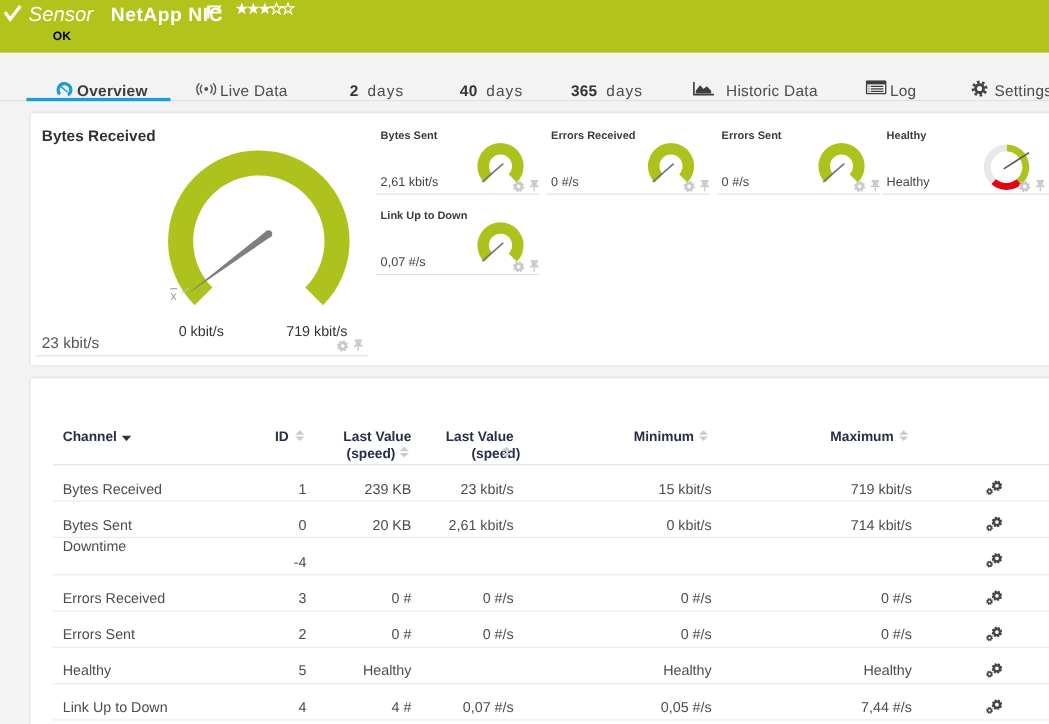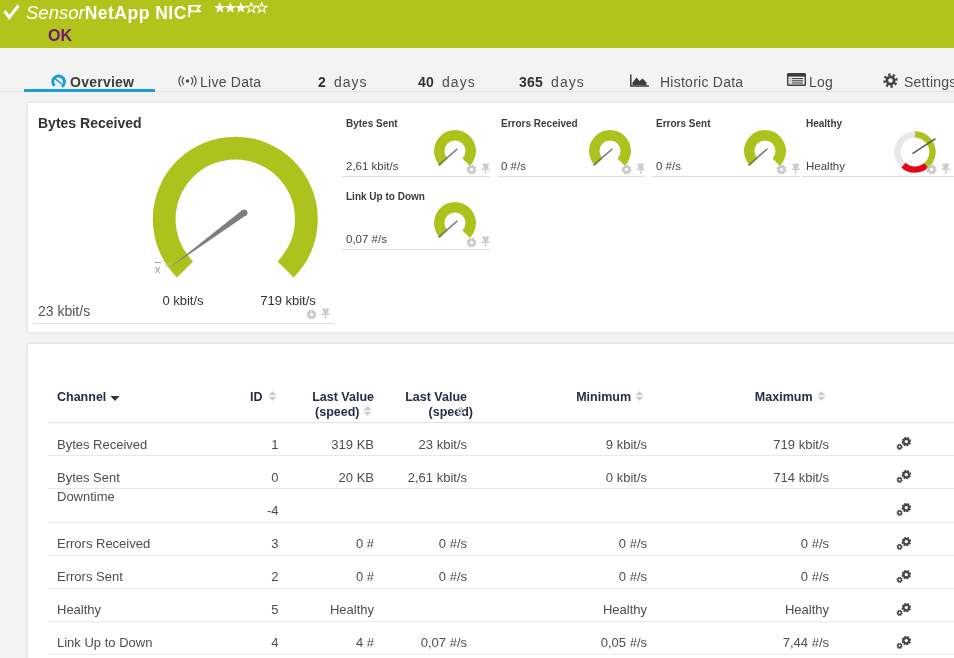--- a/index.html
+++ b/index.html
@@ -1,22 +1,22 @@
 <!DOCTYPE html>
 <html><head>
 <meta charset="utf-8">
 <style>
 * { margin:0; padding:0; box-sizing:border-box; }
 html,body { width:954px; height:658px; background:#f3f3f3; font-family:"Liberation Sans", sans-serif; overflow:hidden; }
 .abs { position:absolute; }
 #header { position:absolute; left:0; top:0; width:954px; height:48px; background:#b2c31c; }
 #titleline { position:absolute; left:26px; top:2px; font-size:18.5px; line-height:22px; color:#fff; white-space:nowrap; }
 #titleline .sensor { font-style:italic; font-weight:400; }
-#titleline .name { font-weight:700; margin-left:0; font-size:17.5px; letter-spacing:0.5px; }
-#ok { position:absolute; left:48px; top:27px; font-size:16px; font-weight:700; color:#701a75;text-align:center; }
+#titleline .name { font-weight:700; margin-left:16px; font-size:17.5px; letter-spacing:0.5px; }
+#ok { position:absolute; left:48px; top:27px; font-size:11px; font-weight:700; color:#000000;text-align:center; }
 #tabs { position:absolute; left:0; top:48px; width:954px; height:44px; background:#f3f3f3; border-bottom:1px solid #e2e2e2; }
 .tab { position:absolute; top:27px; font-size:14px; color:#4d4d4d; white-space:nowrap; line-height:14px; letter-spacing:0.25px; }
 .tab .d { margin-left:8px; letter-spacing:1px; }
 .tab b { font-weight:700; color:#333; }
 .tab .lt { color:#4c4c4c; }
 #uline { position:absolute; left:24px; top:41px; width:131px; height:3px; background:#1d9cd8; }
 .panel { position:absolute; background:#fff; box-shadow:0 0 3px rgba(0,0,0,0.13); }
 .tiletitle { position:absolute; font-size:14px; font-weight:700; color:#333; line-height:14px; }
 .minilabel { position:absolute; font-size:10px; font-weight:700; color:#3b3b3b; white-space:nowrap; line-height:10px; }
 .minival { position:absolute; font-size:11.5px; font-weight:400; color:#444; white-space:nowrap; line-height:12px; }
@@ -222,23 +222,23 @@
     <path d="M4.5 9.8 L8.7 5.8 H0.3 Z" fill="#cbcbcb"></path>
   </svg>
 <div class="th" style="right:141.5px;top:390px">Maximum</div>
 <svg class="abs" style="left:817px;top:391px" width="9" height="10" viewBox="0 0 9 10">
     <path d="M4.5 0.2 L8.7 4.2 H0.3 Z" fill="#cbcbcb"></path>
     <path d="M4.5 9.8 L8.7 5.8 H0.3 Z" fill="#cbcbcb"></path>
   </svg>
 <div class="rowline" style="left:48px;top:422px;width:906px;background:#e2e2e2"></div>
 <div class="td" style="left:57px;top:437.7px">Bytes Received</div>
 <div class="td" style="right:675.5px;top:437.7px">1</div>
-<div class="td" style="right:580px;top:437.7px">319 KB</div>
+<div class="td" style="right:580px;top:437.7px">239 KB</div>
 <div class="td" style="right:487px;top:437.7px">23 kbit/s</div>
-<div class="td" style="right:307px;top:437.7px">9 kbit/s</div>
+<div class="td" style="right:307px;top:437.7px">15 kbit/s</div>
 <div class="td" style="right:125px;top:437.7px">719 kbit/s</div>
 <svg class="abs" style="left:895.5px;top:436.2px" width="17" height="15" viewBox="0 0 17 15">
 <path fill="#464646" d="M 11.59 0.98 A 4.80 4.80 0 0 1 13.02 1.64 A 4.02 4.02 0 0 1 13.24 3.69 L 14.48 3.24 A 4.80 4.80 0 0 1 15.02 4.73 A 4.02 4.02 0 0 1 13.72 6.33 L 14.92 6.89 A 4.80 4.80 0 0 1 14.26 8.32 A 4.02 4.02 0 0 1 12.21 8.54 L 12.66 9.78 A 4.80 4.80 0 0 1 11.17 10.32 A 4.02 4.02 0 0 1 9.57 9.02 L 9.01 10.22 A 4.80 4.80 0 0 1 7.58 9.56 A 4.02 4.02 0 0 1 7.36 7.51 L 6.12 7.96 A 4.80 4.80 0 0 1 5.58 6.47 A 4.02 4.02 0 0 1 6.88 4.87 L 5.68 4.31 A 4.80 4.80 0 0 1 6.34 2.88 A 4.02 4.02 0 0 1 8.39 2.66 L 7.94 1.42 A 4.80 4.80 0 0 1 9.43 0.88 A 4.02 4.02 0 0 1 11.03 2.18 Z M 8.60 5.60 A 1.70 1.70 0 1 0 12.00 5.60 A 1.70 1.70 0 1 0 8.60 5.60 Z"></path>
 <path fill="#464646" d="M 3.79 7.71 A 3.10 3.10 0 0 1 4.79 7.94 A 2.42 2.42 0 0 1 5.08 9.32 L 5.93 8.75 A 3.10 3.10 0 0 1 6.46 9.61 A 2.42 2.42 0 0 1 5.70 10.80 L 6.69 10.99 A 3.10 3.10 0 0 1 6.46 11.99 A 2.42 2.42 0 0 1 5.08 12.28 L 5.65 13.13 A 3.10 3.10 0 0 1 4.79 13.66 A 2.42 2.42 0 0 1 3.60 12.90 L 3.41 13.89 A 3.10 3.10 0 0 1 2.41 13.66 A 2.42 2.42 0 0 1 2.12 12.28 L 1.27 12.85 A 3.10 3.10 0 0 1 0.74 11.99 A 2.42 2.42 0 0 1 1.50 10.80 L 0.51 10.61 A 3.10 3.10 0 0 1 0.74 9.61 A 2.42 2.42 0 0 1 2.12 9.32 L 1.55 8.47 A 3.10 3.10 0 0 1 2.41 7.94 A 2.42 2.42 0 0 1 3.60 8.70 Z M 2.60 10.80 A 1.00 1.00 0 1 0 4.60 10.80 A 1.00 1.00 0 1 0 2.60 10.80 Z"></path>
 </svg>
 <div class="rowline" style="left:48px;top:455.3px;width:906px"></div>
 <div class="td" style="left:57px;top:470.8px">Bytes Sent</div>
 <div class="td" style="right:675.5px;top:470.8px">0</div>
 <div class="td" style="right:580px;top:470.8px">20 KB</div>
 <div class="td" style="right:487px;top:470.8px">2,61 kbit/s</div>

